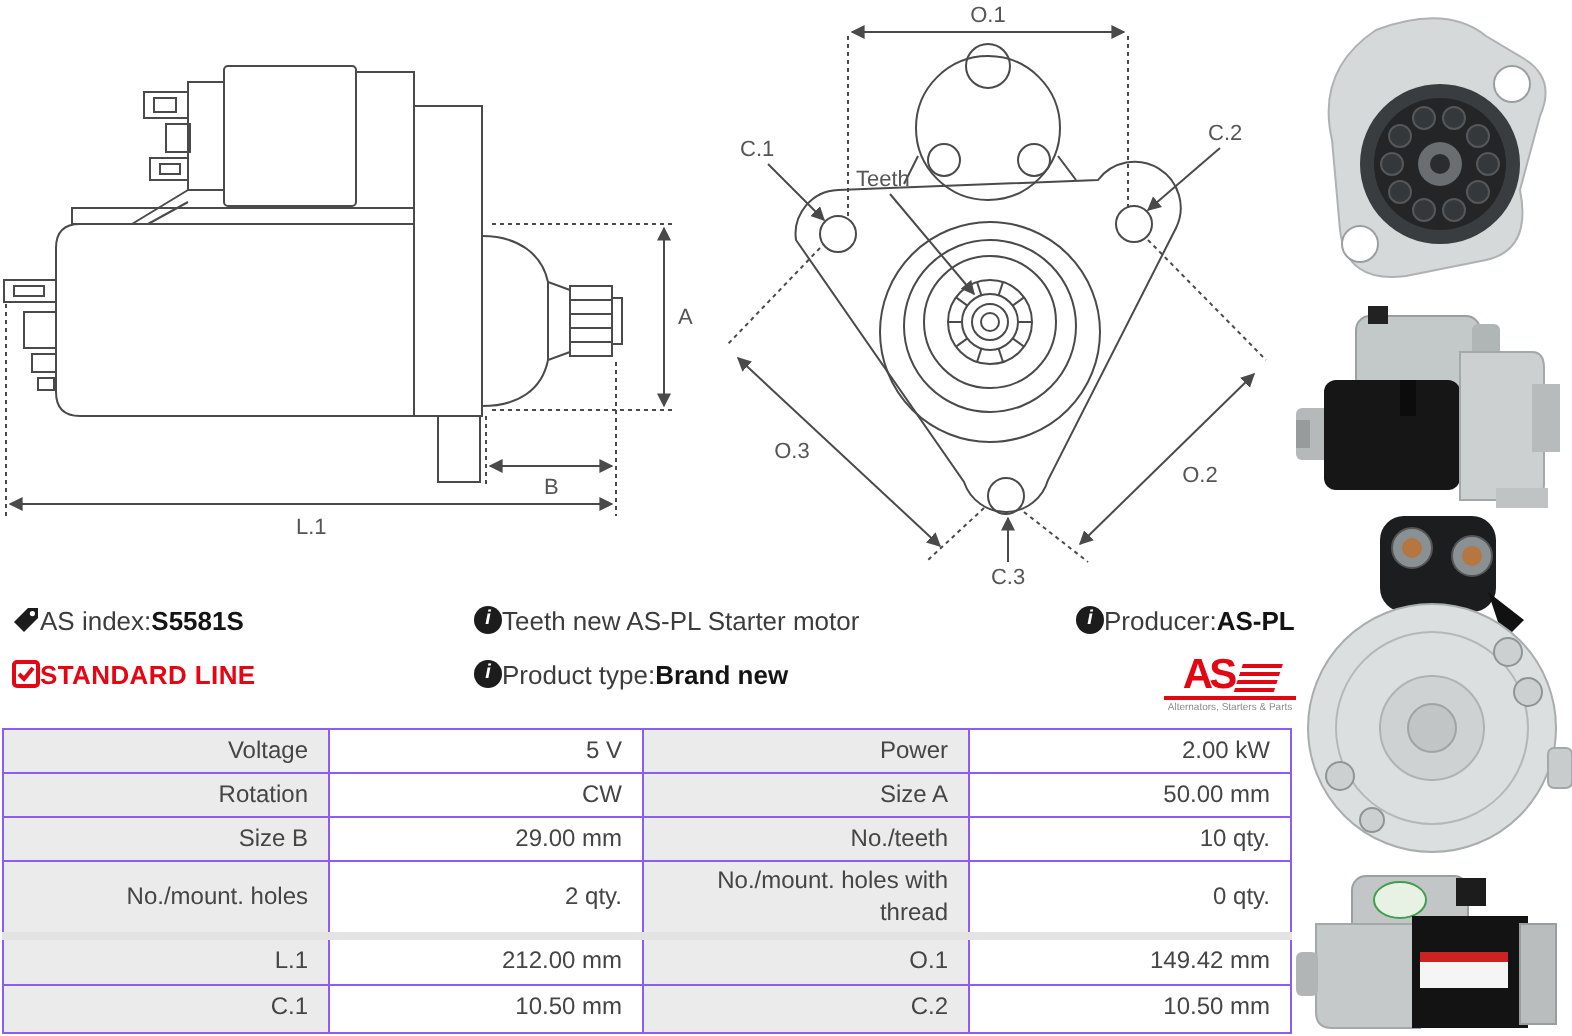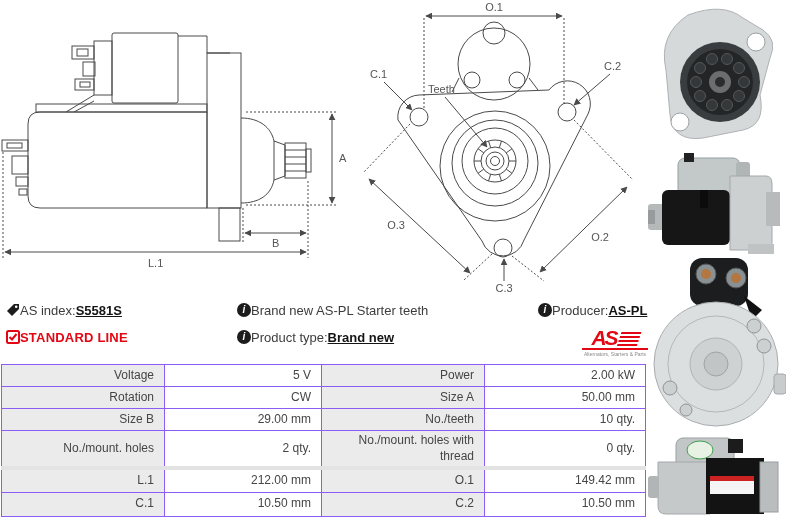--- a/index.html
+++ b/index.html
@@ -15,31 +15,31 @@
   
   .photo-col { position:absolute; left:648px; top:0; width:138px; height:518px;
                display:flex; flex-direction:column; background:#fff; }
   .photo-col svg { display:block; }
 
   
   .info-bar { position:absolute; left:0; top:297px; width:648px; height:64px; font-size:13px; color:#3c3c3c; }
   .info-group { position:absolute; top:4px; }
   .g1 { left:6px; } .g2 { left:237px; } .g3 { left:538px; width:110px; }
   .info-line { display:flex; align-items:center; gap:0; height:18px; margin-bottom:9px; white-space:nowrap; }
-  .info-line b { color:#141414;text-decoration:underline; }
+  .info-line b { color:#141414; }
   .red-line { color:#e30613; font-weight:bold; letter-spacing:0.2px; }
   .info-icon { width:14px; height:14px; min-width:14px; border-radius:50%; background:#1c1c1c; color:#fff;
                font-size:10px; font-weight:bold; font-style:italic; display:inline-flex;
                align-items:center; justify-content:center; line-height:1; }
   .icon-svg { display:inline-flex; }
 
   
   .as-logo { width:66px; margin-left:auto; margin-top:-2px; text-align:center; }
   .as-mark { display:flex; align-items:flex-end; justify-content:center; height:24px; border-bottom:2px solid #e30613; }
-  .as-text { font-style:italic; font-weight:bold; font-size:21px; color:#e30613; letter-spacing:-2px; line-height:20px; }
+  .as-text { font-weight:bold; font-size:21px; color:#e30613; letter-spacing:-2px; line-height:20px; }
   .as-stripes { display:inline-block; width:20px; height:15px; margin-left:2px; margin-bottom:1px;
                 background:repeating-linear-gradient(180deg,#e30613 0 2px,#fff 2px 4px); transform:skewX(-18deg); }
   .as-tagline { font-size:5px; color:#8a8a8a; margin-top:1px; white-space:nowrap; }
 
   
   .spec-table { position:absolute; left:1px; top:364px; width:644px; border-collapse:collapse;
                 font-size:12px; color:#454545; table-layout:fixed; }
   .spec-table td { border:1px solid #8b5cf6; text-align:right; padding:2px 10px; vertical-align:middle; line-height:1.3; }
   .spec-table td.lab { background:#ebebeb; }
   .spec-table td.val { background:#ffffff; }
@@ -261,21 +261,21 @@
               <path d="M3.5,7 L6,9.5 L10.5,4" fill="none" stroke="#e30613" stroke-width="2"></path>
             </svg>
         </span>
         <span>STANDARD LINE</span>
       </div>
     </div>
 
     <div class="info-group g2">
       <div class="info-line">
         <span class="info-icon">i</span>
-        <span>Brand new AS-PL Starter teeth</span>
+        <span>Teeth new AS-PL Starter motor</span>
       </div>
       <div class="info-line">
         <span class="info-icon">i</span>
         <span>Product type:</span>
         <b>Brand new</b>
       </div>
     </div>
 
     <div class="info-group g3">
       <div class="info-line">

